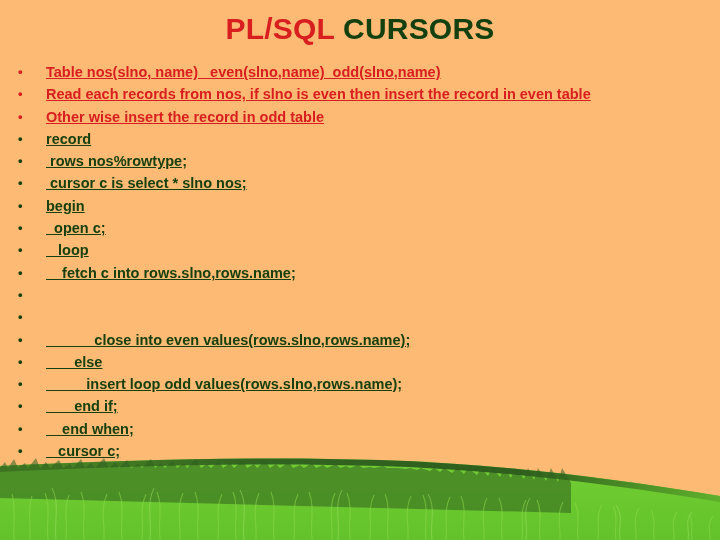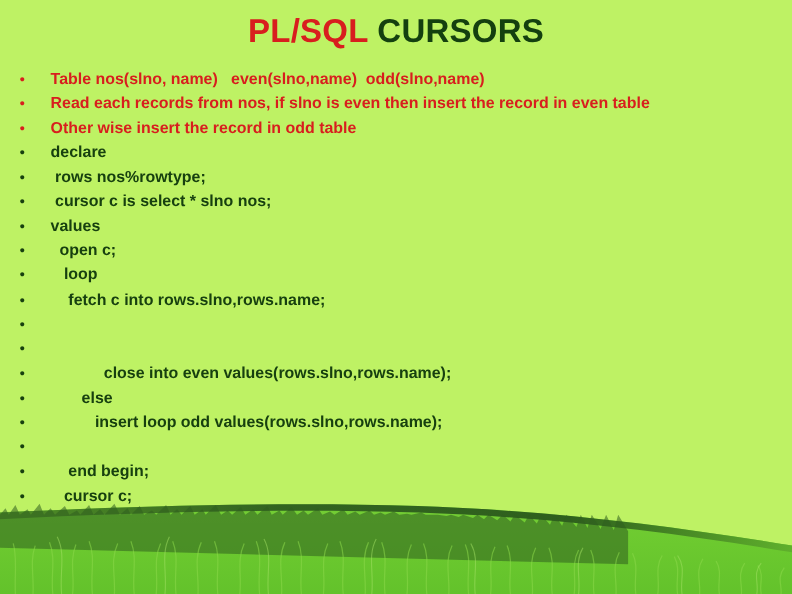--- a/index.html
+++ b/index.html
@@ -13,21 +13,21 @@
     font-family: "Liberation Sans", sans-serif;
     overflow: hidden;
     position: relative;
   }
 
   #slide {
     position: absolute;
     inset: 0;
     width: 720px;
     height: 540px;
-    background: #bef264;
+    background: #fdba74;
     overflow: hidden;
   }
 
   
   #title-block {
     position: absolute;
     top: 10px;
     left: 0;
     width: 720px;
     text-align: center;
@@ -69,20 +69,21 @@
     width: 10px;
     font-size: 13px;
     line-height: 22.3px;
     text-align: left;
   }
   .bullet-text {
     position: absolute;
     left: 46px;
     top: 0;
     line-height: 22.3px;
+    text-decoration: underline;
   }
   .c-red { color: #D81E1E; }
   .c-green { color: #17400F; }
 
   
   #grass-scene {
     position: absolute;
     left: 0;
     bottom: 0;
     width: 720px;
@@ -102,34 +103,34 @@
 <div id="slide">
 
   <div id="title-block">
     <span class="t-red">PL/SQL</span><span class="t-red"> </span><span class="t-green">CURSORS</span>
   </div>
 
   <ul id="bullet-list">
       <li class="bullet-row"><span class="bullet-mark c-red">•</span><span class="bullet-text c-red">Table nos(slno, name)   even(slno,name)  odd(slno,name)</span></li>
       <li class="bullet-row"><span class="bullet-mark c-red">•</span><span class="bullet-text c-red">Read each records from nos, if slno is even then insert the record in even table</span></li>
       <li class="bullet-row"><span class="bullet-mark c-red">•</span><span class="bullet-text c-red">Other wise insert the record in odd table</span></li>
-      <li class="bullet-row"><span class="bullet-mark c-green">•</span><span class="bullet-text c-green">declare</span></li>
+      <li class="bullet-row"><span class="bullet-mark c-green">•</span><span class="bullet-text c-green">record</span></li>
       <li class="bullet-row"><span class="bullet-mark c-green">•</span><span class="bullet-text c-green"> rows nos%rowtype;</span></li>
       <li class="bullet-row"><span class="bullet-mark c-green">•</span><span class="bullet-text c-green"> cursor c is select * slno nos;</span></li>
-      <li class="bullet-row"><span class="bullet-mark c-green">•</span><span class="bullet-text c-green">values</span></li>
+      <li class="bullet-row"><span class="bullet-mark c-green">•</span><span class="bullet-text c-green">begin</span></li>
       <li class="bullet-row"><span class="bullet-mark c-green">•</span><span class="bullet-text c-green">  open c;</span></li>
       <li class="bullet-row"><span class="bullet-mark c-green">•</span><span class="bullet-text c-green">   loop</span></li>
       <li class="bullet-row"><span class="bullet-mark c-green">•</span><span class="bullet-text c-green">    fetch c into rows.slno,rows.name;</span></li>
       <li class="bullet-row"><span class="bullet-mark c-green">•</span></li>
       <li class="bullet-row"><span class="bullet-mark c-green">•</span></li>
       <li class="bullet-row"><span class="bullet-mark c-green">•</span><span class="bullet-text c-green">            close into even values(rows.slno,rows.name);</span></li>
       <li class="bullet-row"><span class="bullet-mark c-green">•</span><span class="bullet-text c-green">       else</span></li>
       <li class="bullet-row"><span class="bullet-mark c-green">•</span><span class="bullet-text c-green">          insert loop odd values(rows.slno,rows.name);</span></li>
-      <li class="bullet-row"><span class="bullet-mark c-green">•</span></li>
-      <li class="bullet-row"><span class="bullet-mark c-green">•</span><span class="bullet-text c-green">    end begin;</span></li>
+      <li class="bullet-row"><span class="bullet-mark c-green">•</span><span class="bullet-text c-green">       end if;</span></li>
+      <li class="bullet-row"><span class="bullet-mark c-green">•</span><span class="bullet-text c-green">    end when;</span></li>
       <li class="bullet-row"><span class="bullet-mark c-green">•</span><span class="bullet-text c-green">   cursor c;</span></li>
       <li class="bullet-row"><span class="bullet-mark c-green">•</span><span class="bullet-text c-green"> end;</span></li>
     </ul>
 
   <div id="grass-scene">
     <svg viewBox="0 0 720 90" preserveAspectRatio="none" aria-hidden="true">
       <defs>
         <linearGradient id="gBody" x1="0" y1="0" x2="0" y2="1">
           <stop offset="0%" stop-color="#74CD35"></stop>
           <stop offset="45%" stop-color="#6CC92F"></stop>

